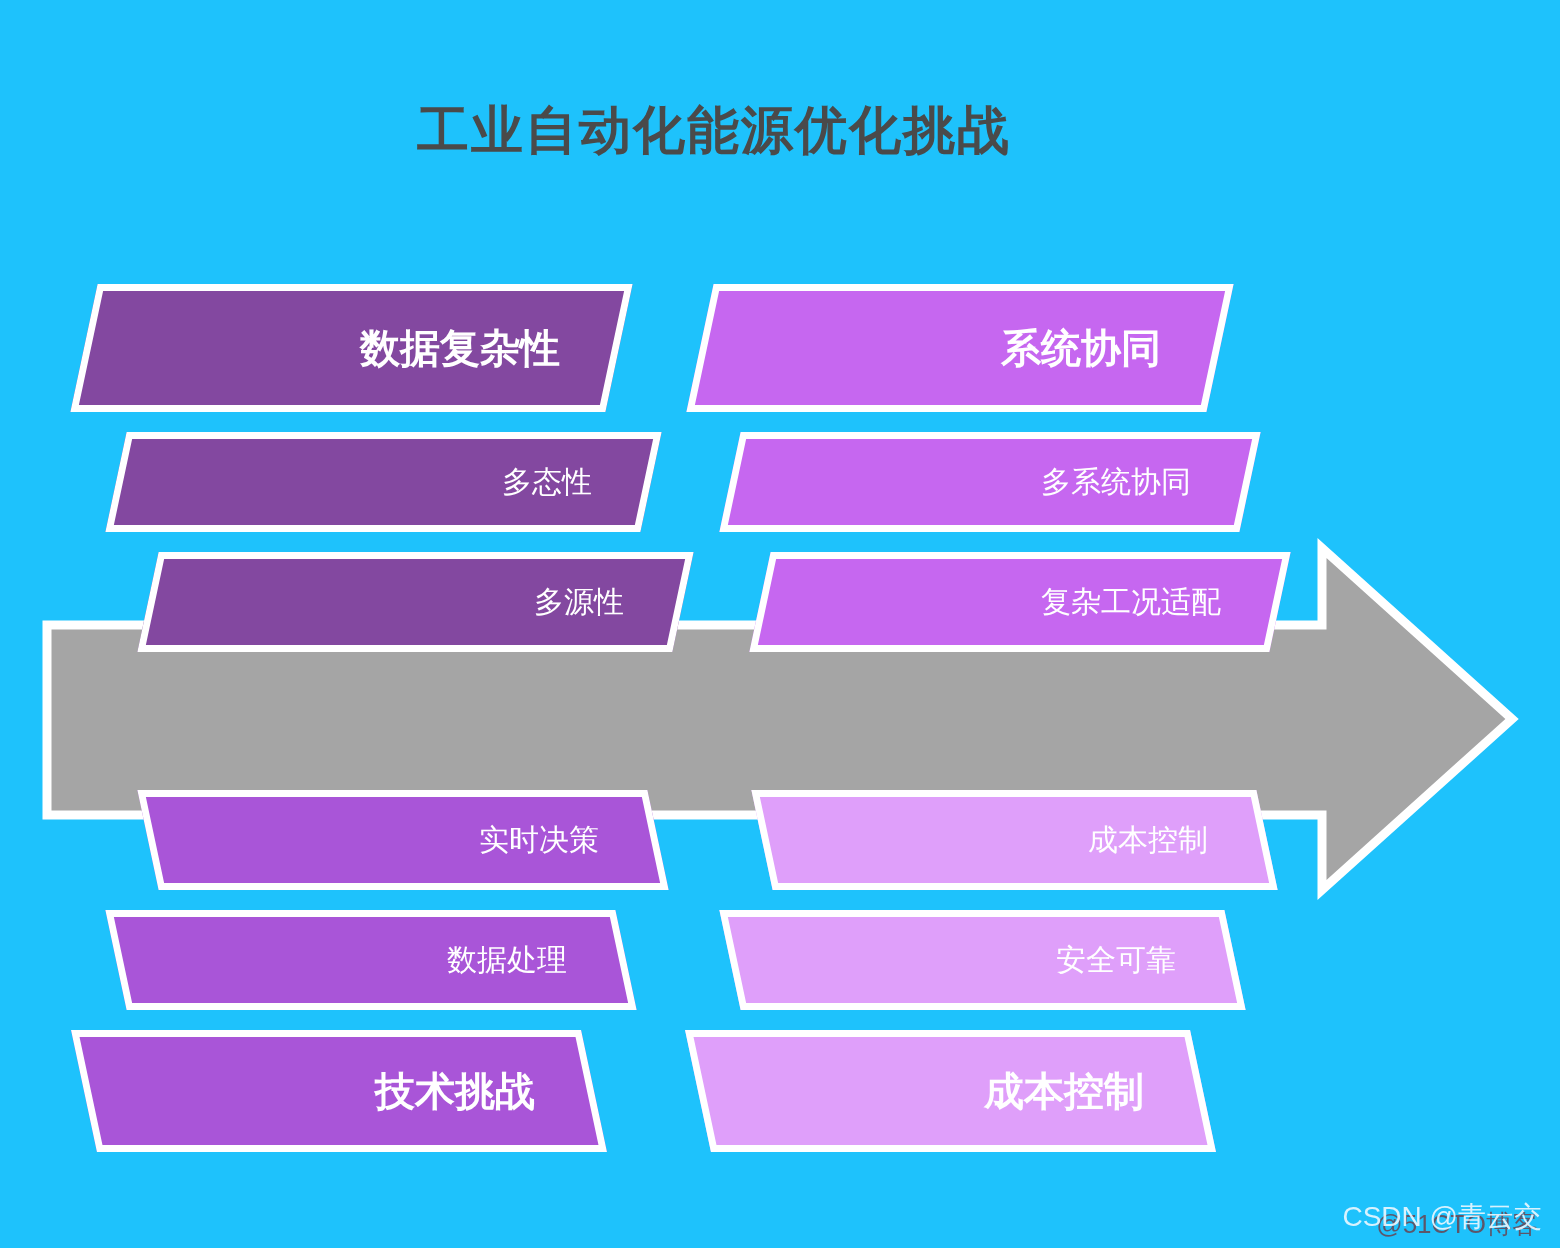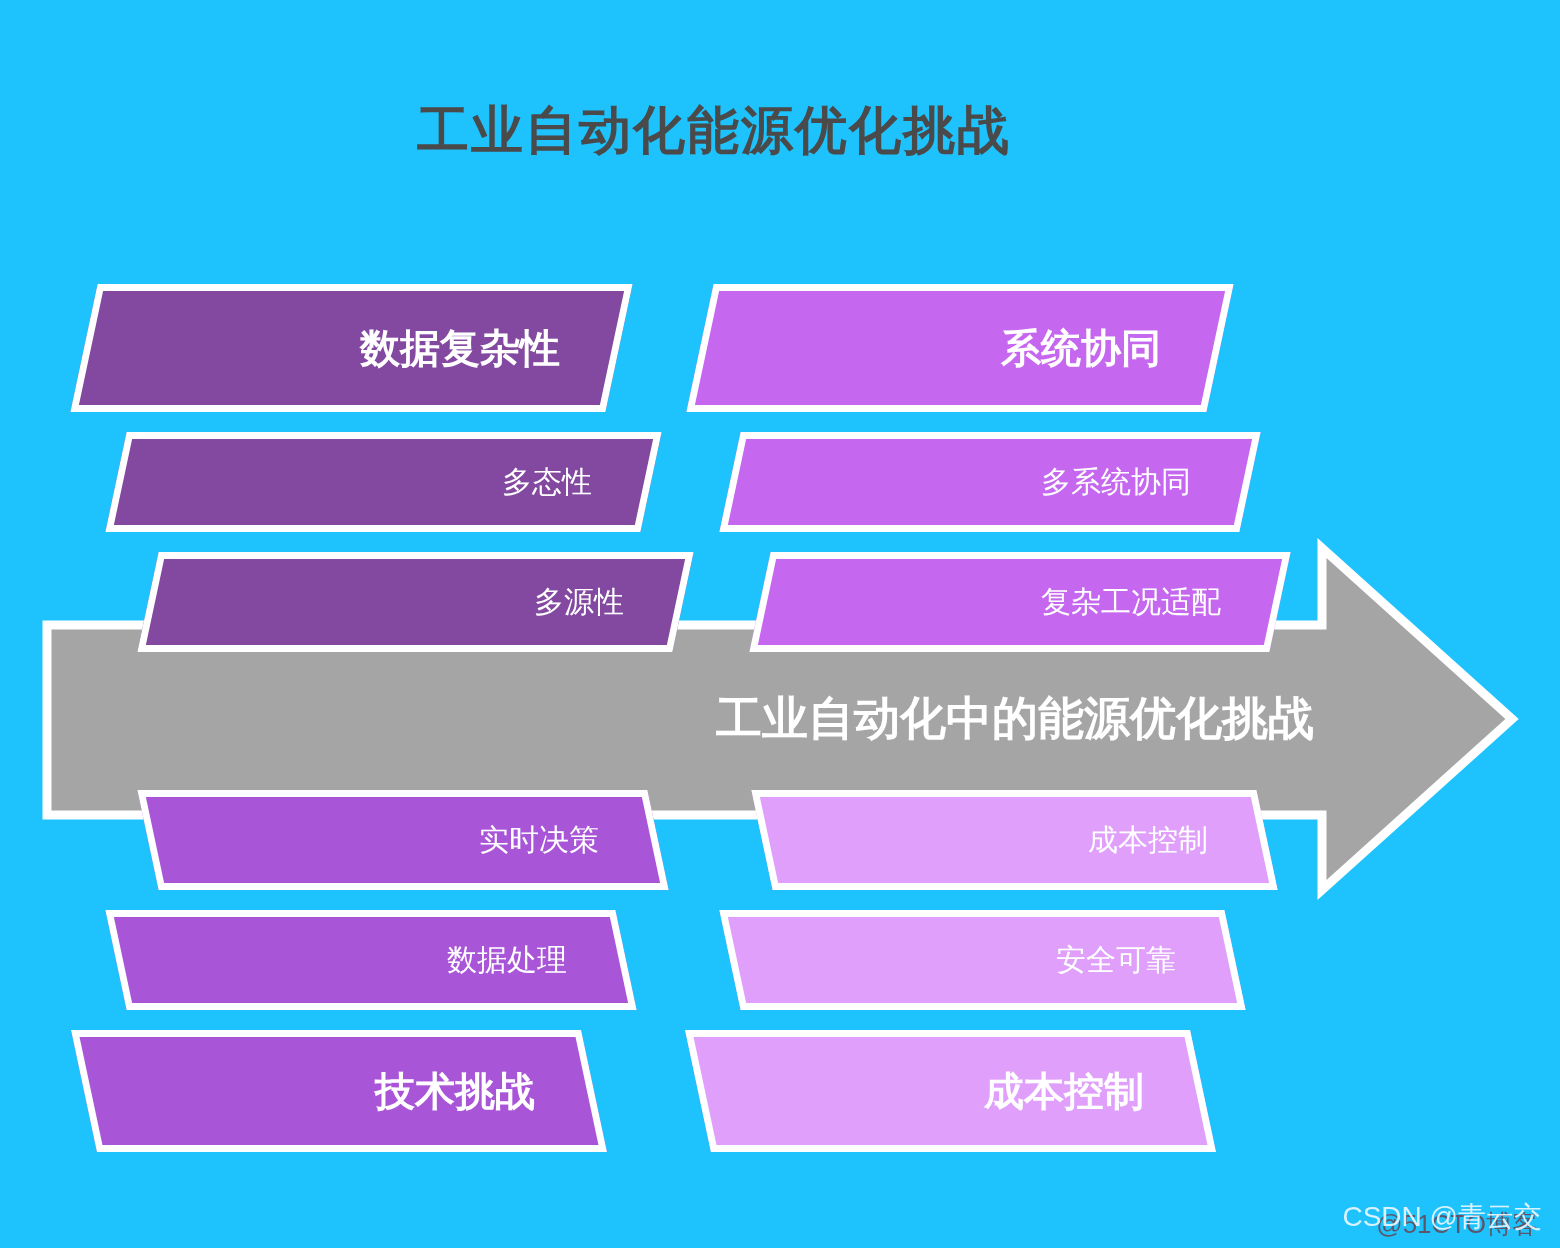--- a/index.html
+++ b/index.html
@@ -122,21 +122,20 @@
 </head>
 <body>
 
 <div id="stage">
 
   <div id="page-title">工业自动化能源优化挑战</div>
 
   <svg id="arrow-svg" viewBox="0 0 1560 1248" width="1560" height="1248">
     <polygon points="47,625 1322,625 1322,548 1512,719 1322,890 1322,815 47,815" fill="#a5a5a5" stroke="#ffffff" stroke-width="9" stroke-linejoin="miter"></polygon>
   </svg>
-  <div id="arrow-label">工业自动化中的能源优化挑战</div>
 
   <div class="bar skew-r heading" style="left:84px; top:284px; width:535px; height:128px; background:#8348a0;">
     <span class="bar-label">数据复杂性</span>
   </div>
 
   <div class="bar skew-r sub" style="left:116px; top:432px; width:535px; height:100px; background:#8348a0;">
     <span class="bar-label">多态性</span>
   </div>
 
   <div class="bar skew-r sub" style="left:148px; top:552px; width:535px; height:100px; background:#8348a0;">

